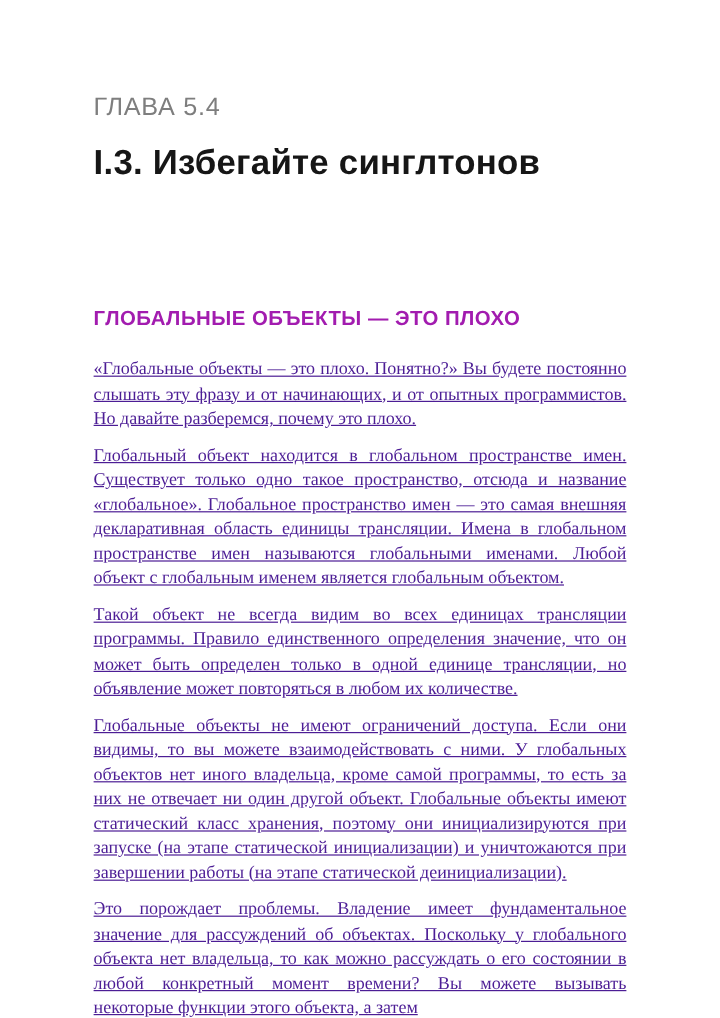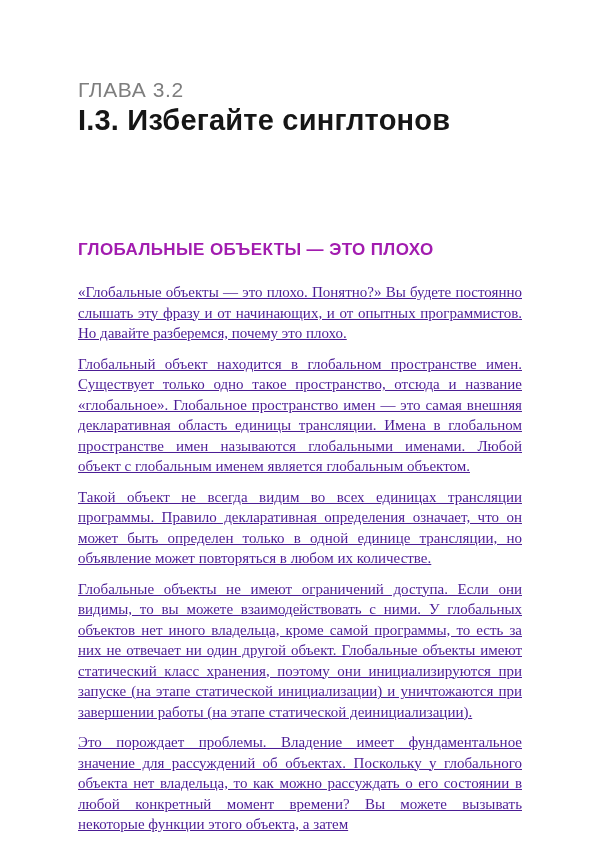--- a/index.html
+++ b/index.html
@@ -27,21 +27,21 @@
   .chapter-label {
     margin-top: 78px;
     font-family: "Liberation Sans", sans-serif;
     font-size: 21px;
     font-weight: 400;
     letter-spacing: 0.6px;
     color: #7e7e7e;
   }
 
   .page-title {
-    margin-top: 2px;
+    margin-top: 18px;
     font-family: "Liberation Sans", sans-serif;
     font-size: 29px;
     font-weight: 700;
     letter-spacing: 0.2px;
     color: #161616;
   }
 
   .section-heading {
     margin-top: 103px;
     font-family: "Liberation Sans", sans-serif;
@@ -66,28 +66,28 @@
     margin-bottom: 10px;
     text-decoration: underline;
   }
 </style>
 </head>
 <body>
 
 <div class="page">
   <div class="content">
 
-    <div class="chapter-label">ГЛАВА 3.2</div>
+    <div class="chapter-label">ГЛАВА 5.4</div>
 
     <h1 class="page-title">I.3. Избегайте синглтонов</h1>
 
     <h2 class="section-heading">ГЛОБАЛЬНЫЕ ОБЪЕКТЫ — ЭТО ПЛОХО</h2>
 
     <div class="body-text">
       <p>«Глобальные объекты — это плохо. Понятно?» Вы будете постоянно слышать эту фразу и от начинающих, и от опытных программистов. Но давайте разберемся, почему это плохо.</p>
       <p>Глобальный объект находится в глобальном пространстве имен. Существует только одно такое пространство, отсюда и название «глобальное». Глобальное пространство имен — это самая внешняя декларативная область единицы трансляции. Имена в глобальном пространстве имен называются глобальными именами. Любой объект с глобальным именем является глобальным объектом.</p>
-      <p>Такой объект не всегда видим во всех единицах трансляции программы. Правило декларативная определения означает, что он может быть определен только в одной единице трансляции, но объявление может повторяться в любом их количестве.</p>
+      <p>Такой объект не всегда видим во всех единицах трансляции программы. Правило единственного определения значение, что он может быть определен только в одной единице трансляции, но объявление может повторяться в любом их количестве.</p>
       <p>Глобальные объекты не имеют ограничений доступа. Если они видимы, то вы можете взаимодействовать с ними. У глобальных объектов нет иного владельца, кроме самой программы, то есть за них не отвечает ни один другой объект. Глобальные объекты имеют статический класс хранения, поэтому они инициализируются при запуске (на этапе статической инициализации) и уничтожаются при завершении работы (на этапе статической деинициализации).</p>
       <p>Это порождает проблемы. Владение имеет фундаментальное значение для рассуждений об объектах. Поскольку у глобального объекта нет владельца, то как можно рассуждать о его состоянии в любой конкретный момент времени? Вы можете вызывать некоторые функции этого объекта, а затем</p>
     </div>
 
   </div>
 </div>
 
 </body></html>

